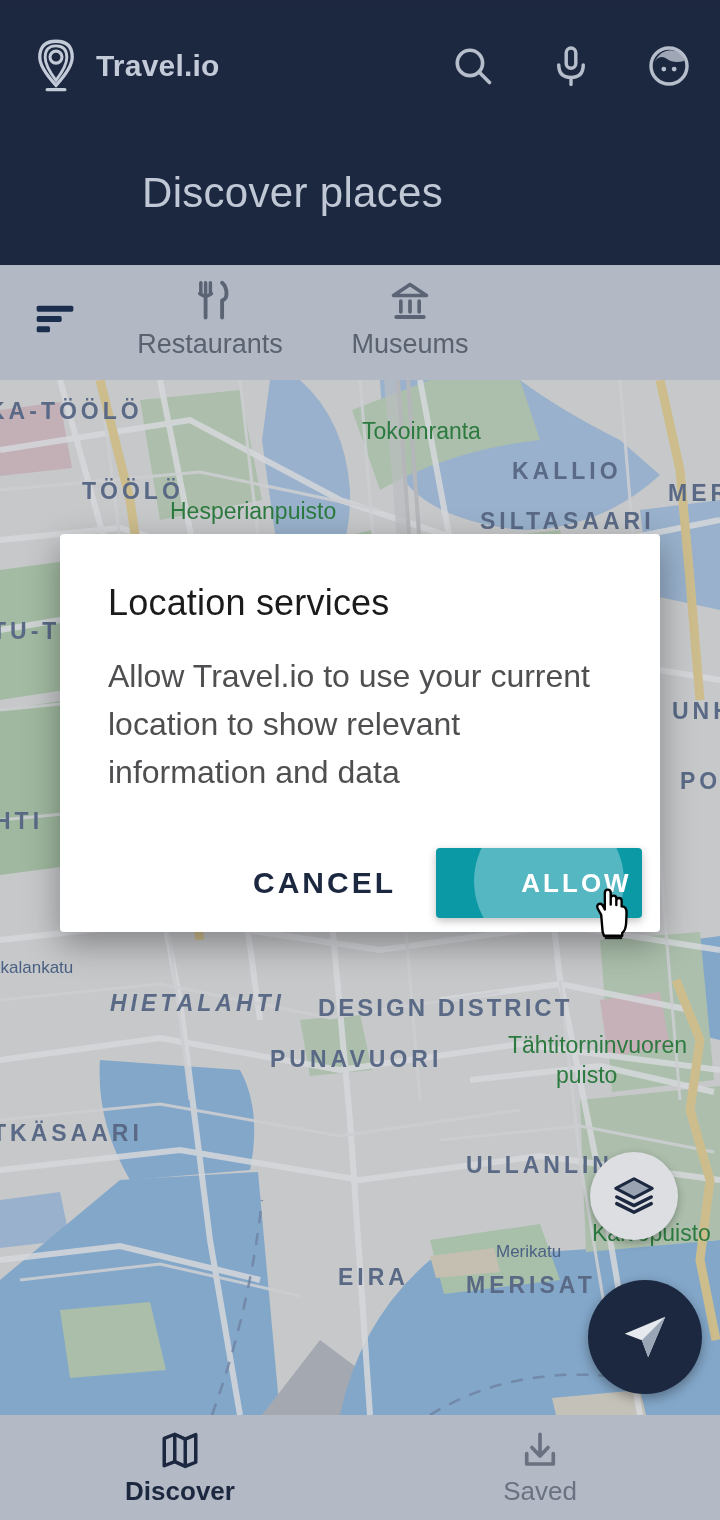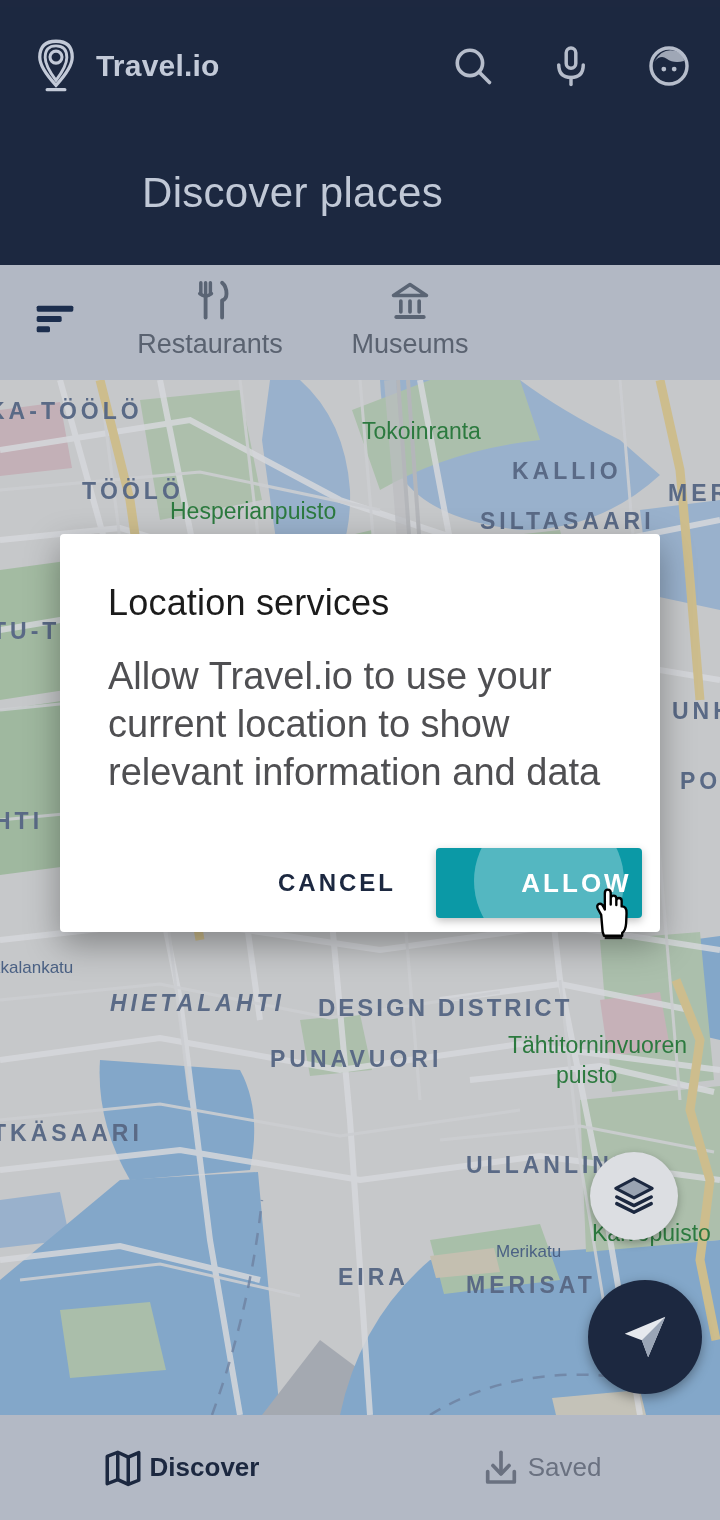--- a/index.html
+++ b/index.html
@@ -97,30 +97,30 @@
     position: absolute; left: 60px; top: 534px; width: 600px; height: 398px;
     background: #ffffff; border-radius: 4px;
     box-shadow: 0 12px 34px rgba(0,0,0,.34); z-index: 50;
   }
   .dlg-title {
     position: absolute; left: 48px; top: 48px;
     font-size: 36px; color: #1b1b1b; font-weight: 400; letter-spacing: .2px;
   }
   .dlg-body {
     position: absolute; left: 48px; top: 118px; width: 510px;
-    font-size: 38px; line-height: 48px; color: #4f4f52; font-weight: 400;
+    font-size: 32px; line-height: 48px; color: #4f4f52; font-weight: 400;
   }
   .dlg-actions {
     position: absolute; right: 18px; bottom: 14px;
     display: flex; align-items: center; gap: 0;
   }
   .btn-cancel {
     background: none; border: none; cursor: pointer;
     font-family: "Liberation Sans", sans-serif;
-    font-size: 24px; font-weight: 600; letter-spacing: 3px;
+    font-size: 30px; font-weight: 600; letter-spacing: 3px;
     color: #1c2840; padding: 18px 26px; margin-right: 14px;
   }
   .btn-allow {
     position: relative; overflow: hidden; border: none; cursor: pointer;
     font-family: "Liberation Sans", sans-serif;
     font-size: 26px; font-weight: 600; letter-spacing: 3px;
     color: #ffffff; background: #0b99a6;
     width: 206px; height: 70px; border-radius: 4px;
     box-shadow: 0 3px 8px rgba(0,0,0,.25);
     display: flex; align-items: center; justify-content: center;
@@ -133,21 +133,21 @@
   .btn-allow span { position: relative; z-index: 2; }
 
   .cursor { position: absolute; left: 588px; top: 884px; width: 46px; height: 56px; z-index: 70; }
 
   
   .bottomnav {
     position: absolute; left: 0; top: 1415px; width: 720px; height: 105px;
     background: #b3b9c5; z-index: 30; display: flex; align-items: center;
   }
   .navitem {
-    flex: 1 1 0; height: 105px; display: flex; flex-direction: row;
+    flex: 1 1 0; height: 105px; display: flex; flex-direction: column;
     align-items: center; justify-content: center; gap: 5px;
   }
   .nav-icon { width: 44px; height: 42px; display: block; }
   .nav-label { font-size: 26px; font-weight: 400; }
   .nav-active .nav-label { color: #1c2840; font-weight: 700; }
   .nav-idle .nav-label { color: #6a7180; }
 </style>
 </head>
 <body>
 

